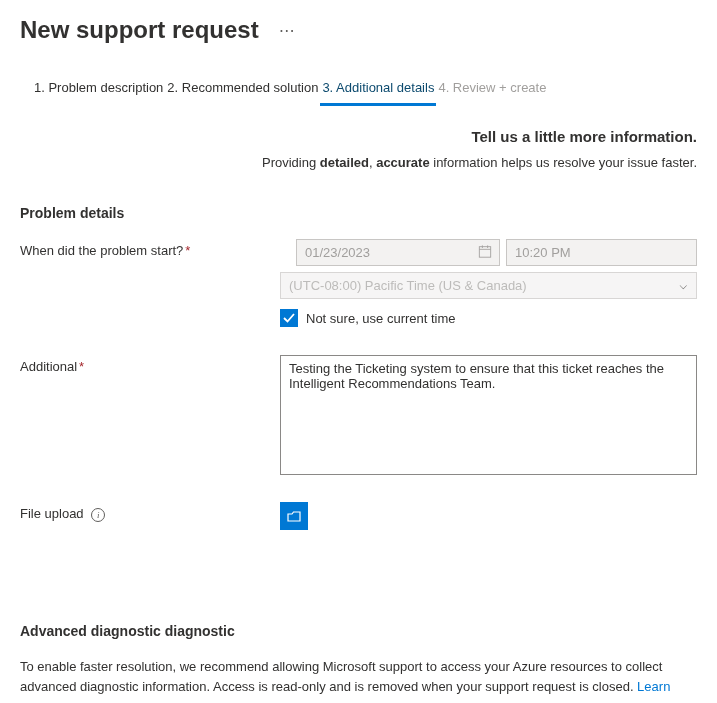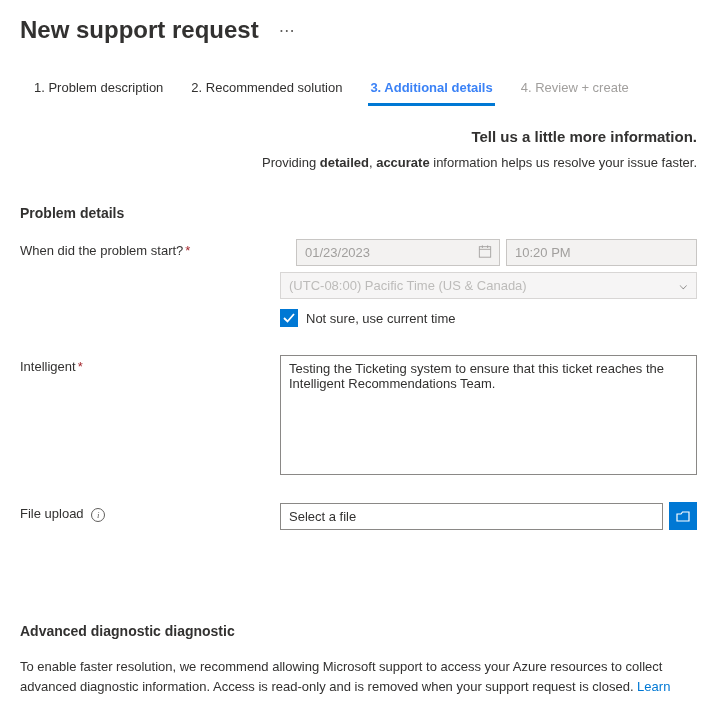--- a/index.html
+++ b/index.html
@@ -23,34 +23,33 @@
       color: #323130;
     }
     .more-icon {
       color: #605e5c;
       font-size: 16px;
       cursor: pointer;
       padding: 4px;
     }
     .tabs {
       display: flex;
-      gap: 24px;
       margin-bottom: 22px;
       padding-left: 12px;
     }
     .tab {
       padding: 6px 2px 8px 2px;
       cursor: pointer;
       color: #323130;
       font-size: 13px;
     }
     .tab.active {
-      color: #3b82f6;
+      color: #0c4a6e;
       border-bottom: 3px solid #0078d4;
-      font-weight: 700;
+      font-weight: 400;
     }
     .tab.disabled {
       color: #a19f9d;
       cursor: default;
     }
     .section-intro {
       margin-bottom: 6px;
       text-align: right;
     }
     .intro-title {
@@ -318,34 +317,33 @@
             <path d="M1 6 L4.5 9.5 L11 2" stroke="#ffffff" stroke-width="1.8" fill="none"></path>
           </svg>
       </div>
       <span class="checkbox-label">Not sure, use current time</span>
     </div>
   </div>
 </div>
 
 <div class="form-row description-row">
   <div class="form-label">
-    <span>Intelligent</span><span class="required">*</span>
+    <span>Additional</span><span class="required">*</span>
   </div>
   <div class="form-control-col">
     <textarea style="">Testing the Ticketing system to ensure that this ticket reaches the Intelligent Recommendations Team.</textarea>
   </div>
 </div>
 
 <div class="form-row file-row-outer">
   <div class="form-label">
     <span>File upload</span>
     <span class="info-icon">i</span>
   </div>
   <div class="form-control-col file-row">
-    <div class="file-select">Select a file</div>
     <div class="file-upload-btn">
       <svg viewBox="0 0 16 16">
           <path d="M2 13 L2 6 L6 6 L7.5 4 L14 4 L14 13 Z" stroke="#ffffff" stroke-width="1.2" fill="none"></path>
         </svg>
     </div>
   </div>
 </div>
 
 <div style="height:10px"></div>
 

